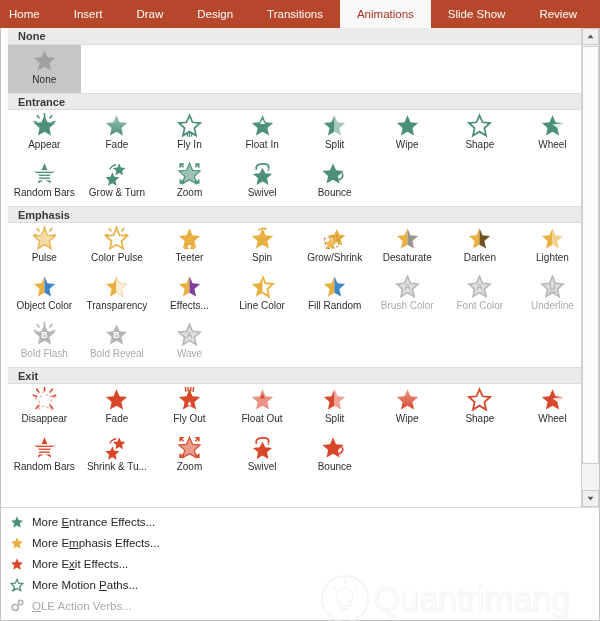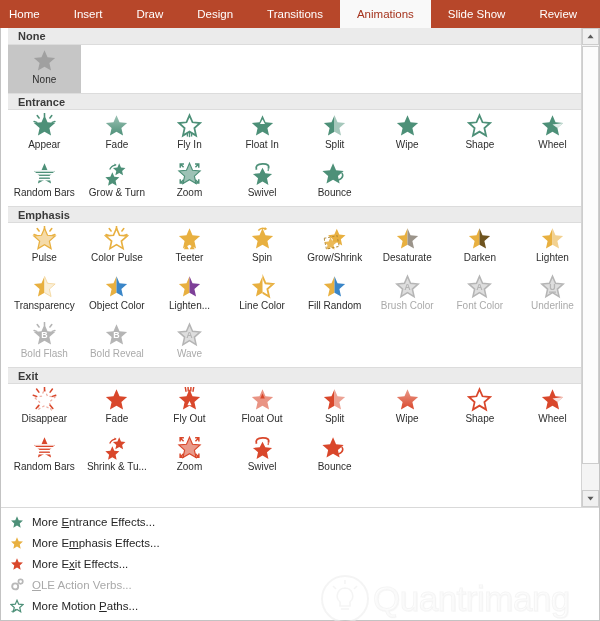--- a/index.html
+++ b/index.html
@@ -476,56 +476,56 @@
             </clipPath>
             <path d="M12,2.2 L14.9,8.9 L22.2,9.6 L16.7,14.5 L18.3,21.7 L12,17.9 L5.7,21.7 L7.3,14.5 L1.8,9.6 L9.1,8.9 Z" fill="#e8b040" clip-path="url(#g21L)"></path>
             <path d="M12,2.2 L14.9,8.9 L22.2,9.6 L16.7,14.5 L18.3,21.7 L12,17.9 L5.7,21.7 L7.3,14.5 L1.8,9.6 L9.1,8.9 Z" fill="#f2d190" clip-path="url(#g21R)"></path>
           </svg>
           <div class="cell-label">Lighten</div>
         </div>
       </div>
       <div class="grid-row">
         <div class="cell">
           <svg width="25" height="25" viewBox="0 0 24 24">
+            <clipPath id="g23L">
+              <rect x="0" y="0" width="12" height="24"></rect>
+            </clipPath>
+            <clipPath id="g23R">
+              <rect x="12" y="0" width="12" height="24"></rect>
+            </clipPath>
+            <path d="M12,2.2 L14.9,8.9 L22.2,9.6 L16.7,14.5 L18.3,21.7 L12,17.9 L5.7,21.7 L7.3,14.5 L1.8,9.6 L9.1,8.9 Z" fill="#e8b040" clip-path="url(#g23L)"></path>
+            <path d="M12,2.2 L14.9,8.9 L22.2,9.6 L16.7,14.5 L18.3,21.7 L12,17.9 L5.7,21.7 L7.3,14.5 L1.8,9.6 L9.1,8.9 Z" fill="#3a86c8" clip-path="url(#g23R)"></path>
+          </svg>
+          <div class="cell-label">Object Color</div>
+        </div>
+        <div class="cell">
+          <svg width="25" height="25" viewBox="0 0 24 24">
             <clipPath id="g22L">
               <rect x="0" y="0" width="12" height="24"></rect>
             </clipPath>
             <clipPath id="g22R">
               <rect x="12" y="0" width="12" height="24"></rect>
             </clipPath>
             <path d="M12,2.2 L14.9,8.9 L22.2,9.6 L16.7,14.5 L18.3,21.7 L12,17.9 L5.7,21.7 L7.3,14.5 L1.8,9.6 L9.1,8.9 Z" fill="#e8b040" clip-path="url(#g22L)"></path>
             <path d="M12,2.2 L14.9,8.9 L22.2,9.6 L16.7,14.5 L18.3,21.7 L12,17.9 L5.7,21.7 L7.3,14.5 L1.8,9.6 L9.1,8.9 Z" fill="#faefd9" clip-path="url(#g22R)" stroke="#f1d08c" stroke-width="0.7"></path>
           </svg>
           <div class="cell-label">Transparency</div>
         </div>
         <div class="cell">
           <svg width="25" height="25" viewBox="0 0 24 24">
-            <clipPath id="g23L">
-              <rect x="0" y="0" width="12" height="24"></rect>
-            </clipPath>
-            <clipPath id="g23R">
-              <rect x="12" y="0" width="12" height="24"></rect>
-            </clipPath>
-            <path d="M12,2.2 L14.9,8.9 L22.2,9.6 L16.7,14.5 L18.3,21.7 L12,17.9 L5.7,21.7 L7.3,14.5 L1.8,9.6 L9.1,8.9 Z" fill="#e8b040" clip-path="url(#g23L)"></path>
-            <path d="M12,2.2 L14.9,8.9 L22.2,9.6 L16.7,14.5 L18.3,21.7 L12,17.9 L5.7,21.7 L7.3,14.5 L1.8,9.6 L9.1,8.9 Z" fill="#3a86c8" clip-path="url(#g23R)"></path>
-          </svg>
-          <div class="cell-label">Object Color</div>
-        </div>
-        <div class="cell">
-          <svg width="25" height="25" viewBox="0 0 24 24">
             <clipPath id="g24L">
               <rect x="0" y="0" width="12" height="24"></rect>
             </clipPath>
             <clipPath id="g24R">
               <rect x="12" y="0" width="12" height="24"></rect>
             </clipPath>
             <path d="M12,2.2 L14.9,8.9 L22.2,9.6 L16.7,14.5 L18.3,21.7 L12,17.9 L5.7,21.7 L7.3,14.5 L1.8,9.6 L9.1,8.9 Z" fill="#e8b040" clip-path="url(#g24L)"></path>
             <path d="M12,2.2 L14.9,8.9 L22.2,9.6 L16.7,14.5 L18.3,21.7 L12,17.9 L5.7,21.7 L7.3,14.5 L1.8,9.6 L9.1,8.9 Z" fill="#7d3f98" clip-path="url(#g24R)"></path>
           </svg>
-          <div class="cell-label">Lighten...</div>
+          <div class="cell-label">Effects...</div>
         </div>
         <div class="cell">
           <svg width="25" height="25" viewBox="0 0 24 24">
             <clipPath id="g25L">
               <rect x="0" y="0" width="12" height="24"></rect>
             </clipPath>
             <clipPath id="g25R">
               <rect x="12" y="0" width="12" height="24"></rect>
             </clipPath>
             <path d="M12,2.2 L14.9,8.9 L22.2,9.6 L16.7,14.5 L18.3,21.7 L12,17.9 L5.7,21.7 L7.3,14.5 L1.8,9.6 L9.1,8.9 Z" fill="#e8b040" clip-path="url(#g25L)"></path>
@@ -766,37 +766,37 @@
         <span class="menu-label">More E<u>m</u>phasis Effects...</span>
       </div>
       <div class="menu-item">
         <span class="menu-icon">
           <svg width="14" height="14" viewBox="0 0 24 24">
             <path d="M12,2.2 L14.9,8.9 L22.2,9.6 L16.7,14.5 L18.3,21.7 L12,17.9 L5.7,21.7 L7.3,14.5 L1.8,9.6 L9.1,8.9 Z" fill="#d9472b"></path>
           </svg>
         </span>
         <span class="menu-label">More E<u>x</u>it Effects...</span>
       </div>
+      <div class="menu-item">
+        <span class="menu-icon">
+          <svg width="14" height="14" viewBox="0 0 24 24">
+            <path d="M12,2.2 L14.9,8.9 L22.2,9.6 L16.7,14.5 L18.3,21.7 L12,17.9 L5.7,21.7 L7.3,14.5 L1.8,9.6 L9.1,8.9 Z" fill="none" stroke="#4d9078" stroke-width="2.1"></path>
+            <path d="M2.6,21.4 q5.0,-1.0 8.0,-5.0" fill="none" stroke="#4d9078" stroke-width="1.8" stroke-dasharray="3 2.6"></path>
+          </svg>
+        </span>
+        <span class="menu-label">More Motion <u>P</u>aths...</span>
+      </div>
       <div class="menu-item disabled">
         <span class="menu-icon">
           <svg width="15" height="15" viewBox="0 0 15 15">
             <circle cx="5.2" cy="9.4" r="3" fill="none" stroke="#b8b8b8" stroke-width="1.9"></circle>
             <circle cx="10.6" cy="4.6" r="2.2" fill="none" stroke="#b8b8b8" stroke-width="1.7"></circle>
           </svg>
         </span>
         <span class="menu-label"><u>O</u>LE Action Verbs...</span>
-      </div>
-      <div class="menu-item">
-        <span class="menu-icon">
-          <svg width="14" height="14" viewBox="0 0 24 24">
-            <path d="M12,2.2 L14.9,8.9 L22.2,9.6 L16.7,14.5 L18.3,21.7 L12,17.9 L5.7,21.7 L7.3,14.5 L1.8,9.6 L9.1,8.9 Z" fill="none" stroke="#4d9078" stroke-width="2.1"></path>
-            <path d="M2.6,21.4 q5.0,-1.0 8.0,-5.0" fill="none" stroke="#4d9078" stroke-width="1.8" stroke-dasharray="3 2.6"></path>
-          </svg>
-        </span>
-        <span class="menu-label">More Motion <u>P</u>aths...</span>
       </div>
     </div>
 
   <div id="watermark">
     <svg id="watermark-mark" viewBox="0 0 52 52">
       <circle cx="26" cy="26" r="23" fill="none" stroke="#eeeeee" stroke-width="2"></circle>
       <path d="M26 15 a8 8 0 0 1 5 14 v4 h-10 v-4 a8 8 0 0 1 5 -14 z" fill="none" stroke="#eeeeee" stroke-width="1.6"></path>
       <line x1="26" y1="7" x2="26" y2="11" stroke="#eeeeee" stroke-width="1.6"></line>
       <line x1="14" y1="13" x2="17" y2="16" stroke="#eeeeee" stroke-width="1.6"></line>
       <line x1="38" y1="13" x2="35" y2="16" stroke="#eeeeee" stroke-width="1.6"></line>

